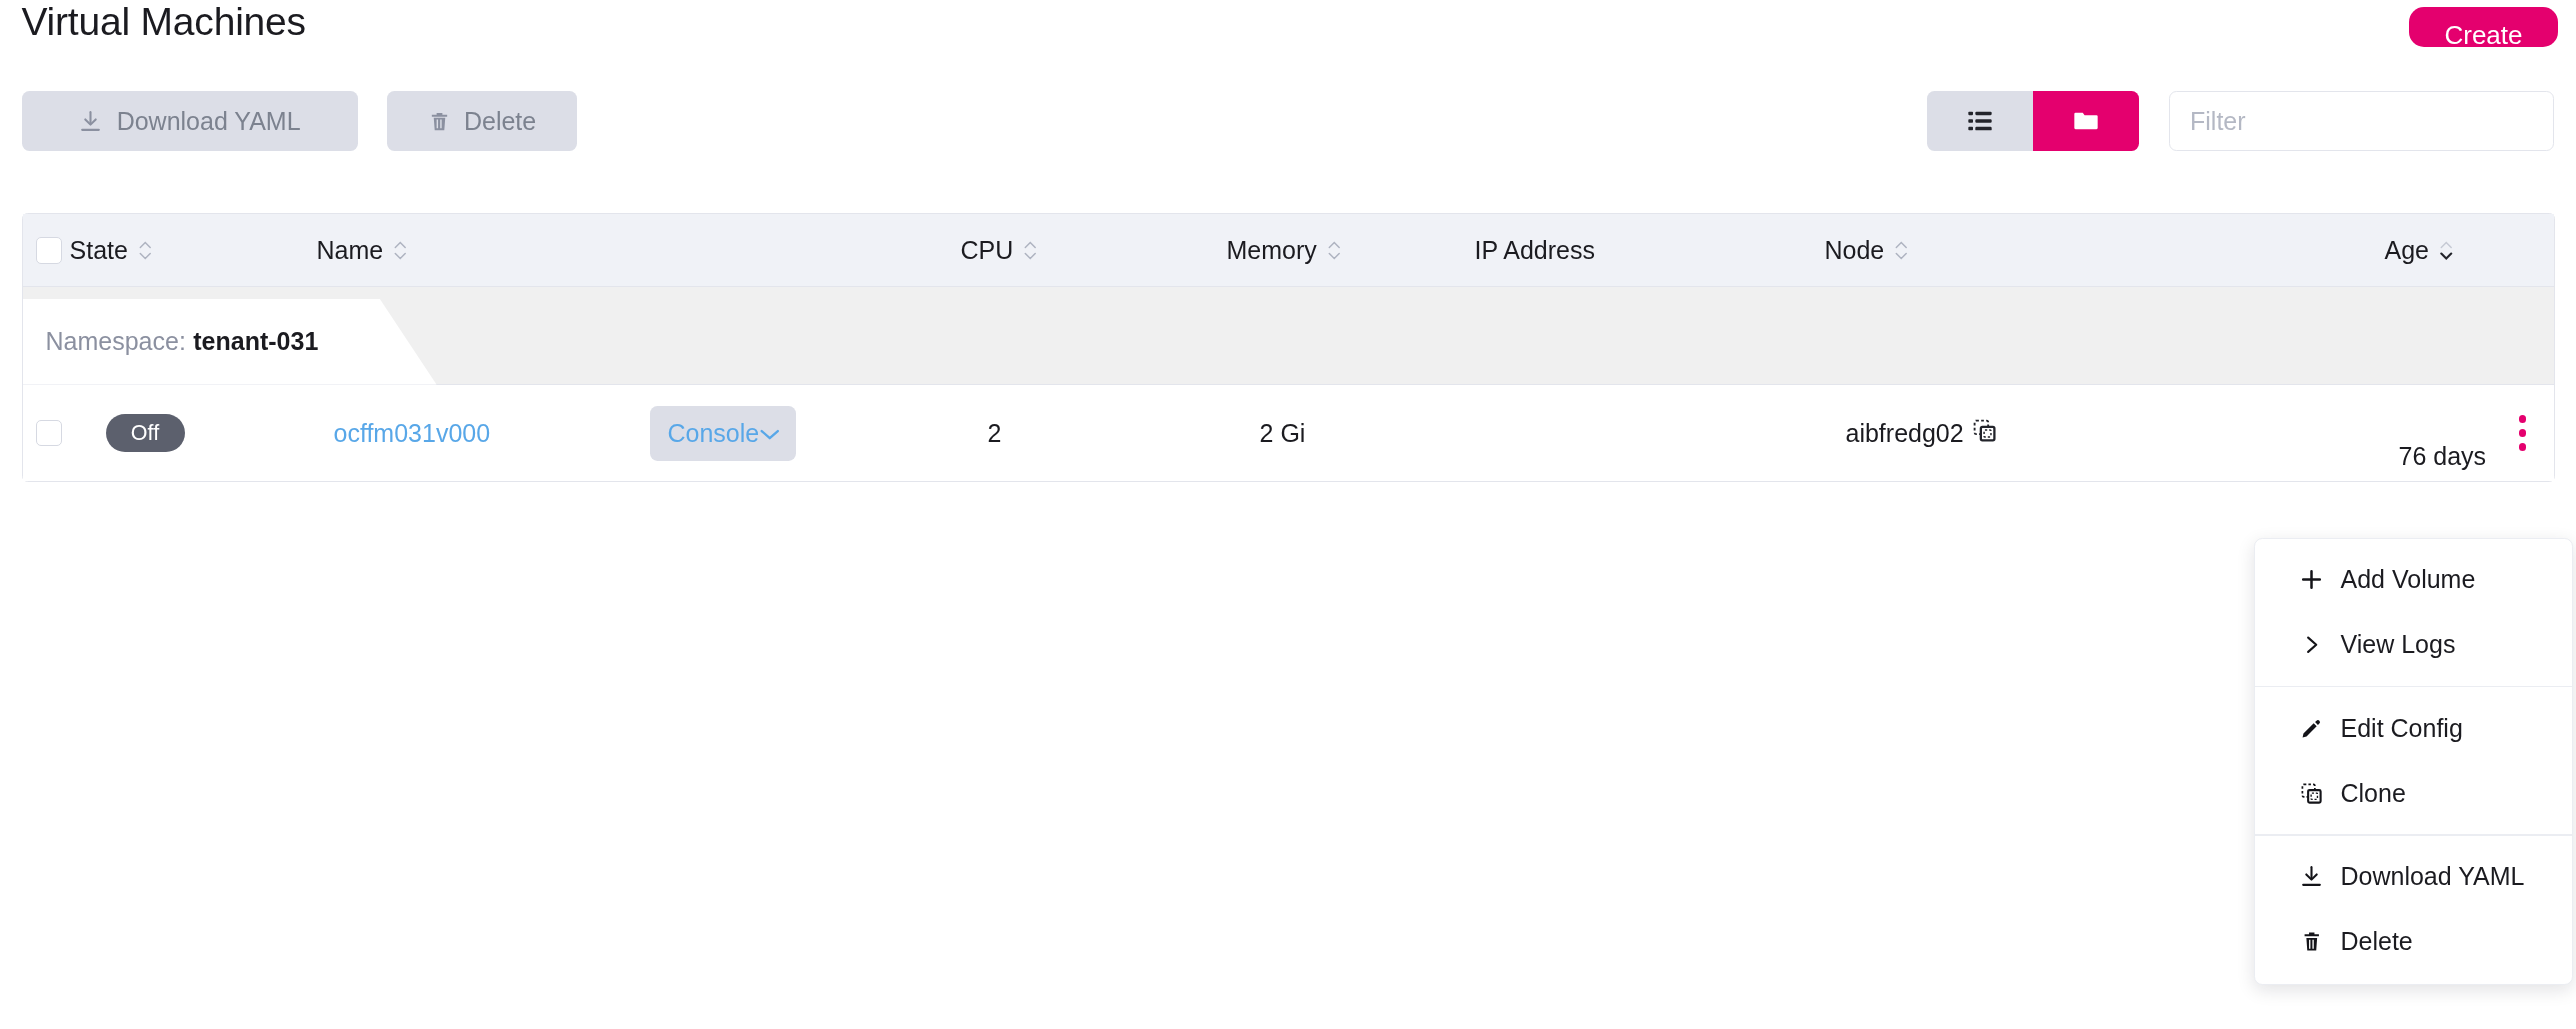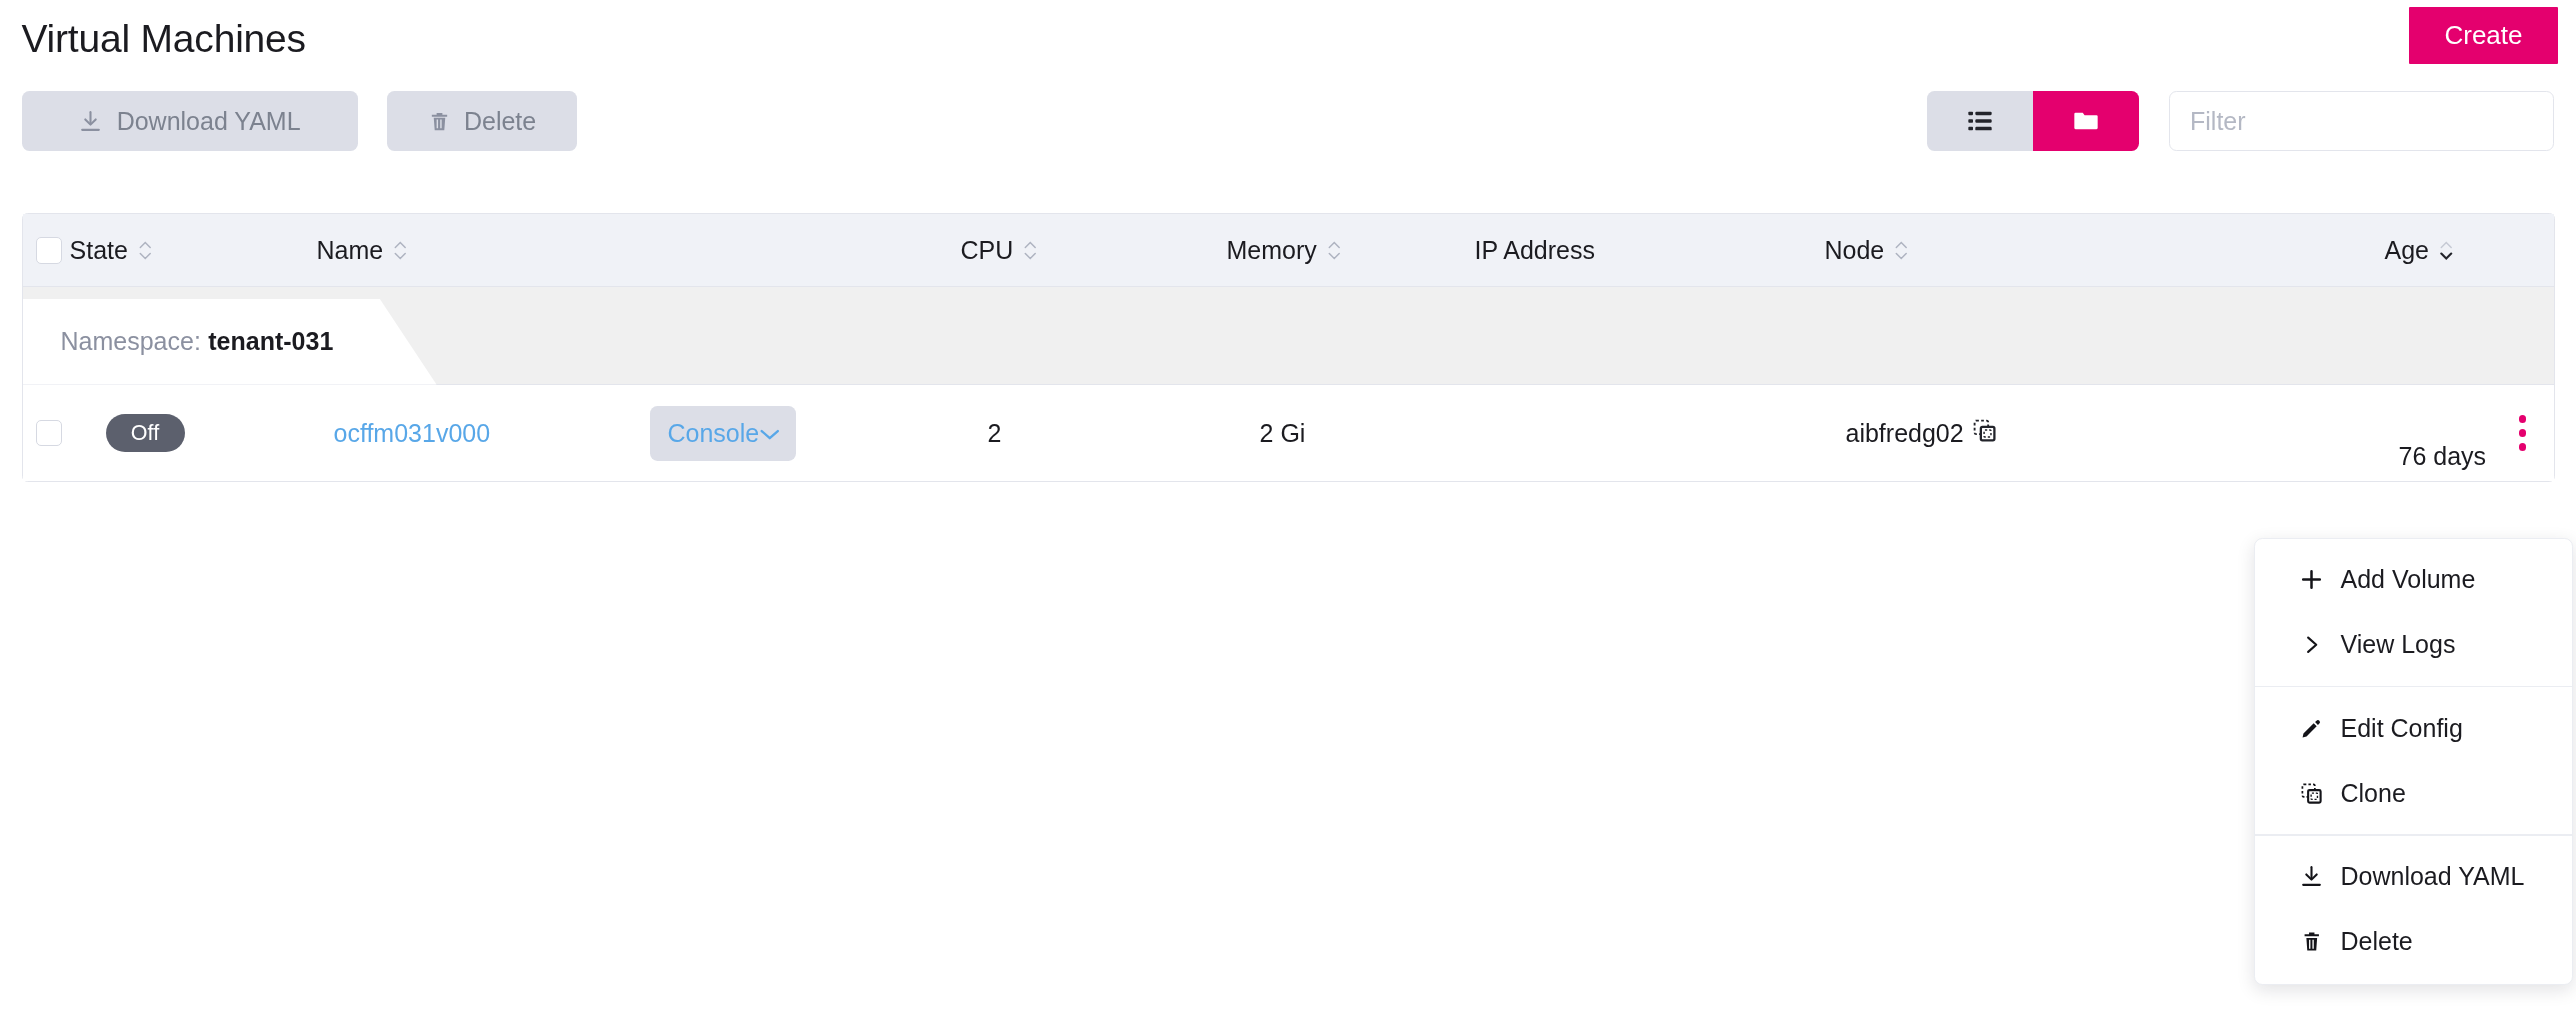--- a/index.html
+++ b/index.html
@@ -7,29 +7,29 @@
     width: 2576px; height: 1029px;
     background: #ffffff;
     font-family: "Liberation Sans", sans-serif;
     color: #141419;
     overflow: hidden;
   }
   .page { position: relative; width: 2576px; height: 1029px; }
 
   
   .page-title {
-    position: absolute; left: 21.5px; top: 17px;
+    position: absolute; left: 21.5px; top: 0;
     font-size: 39px; font-weight: 400; letter-spacing: -0.2px;
     color: #1b1b20; white-space: nowrap;
   }
   .create-btn {
     position: absolute; right: 18px; top: 6.6px;
-    width: 149px; height: 57px;
+    width: 149px; height: 40px;
     background: #E4006E; color: #ffffff;
-    border: none; border-radius: 1px;
+    border: none; border-radius: 15px;
     font-family: "Liberation Sans", sans-serif;
     font-size: 26px; line-height: 56px; text-align: center;
     cursor: pointer;
   }
 
   
   .actionbar { position: absolute; left: 0; top: 91px; width: 2576px; height: 76px; }
   .ghost-btn {
     position: absolute; top: 0; height: 60px;
     background: #DCDEE7; border: none; border-radius: 7.4px;
@@ -95,21 +95,21 @@
   .group-band {
     position: relative; height: 98px; background: #F0F0F0;
     border-bottom: 1.7px solid #E3E5EC;
   }
   .group-tab {
     position: absolute; left: 0; top: 11.6px;
     height: 86px; width: 414px;
     background: #ffffff;
     clip-path: polygon(0 0, 357px 0, 414px 86px, 0 86px);
     display: flex; align-items: center;
-    padding-left: 38px;
+    padding-left: 23px;
     font-size: 25px;
   }
   .group-tab .lbl { color: #8b90a0; }
   .group-tab .val { color: #1b1b20; font-weight: bold; margin-left: 7.4px; }
 
   
   .trow { position: relative; height: 96px; background: #ffffff; }
   .td {
     position: absolute; top: 0; height: 96px;
     display: flex; align-items: center;

